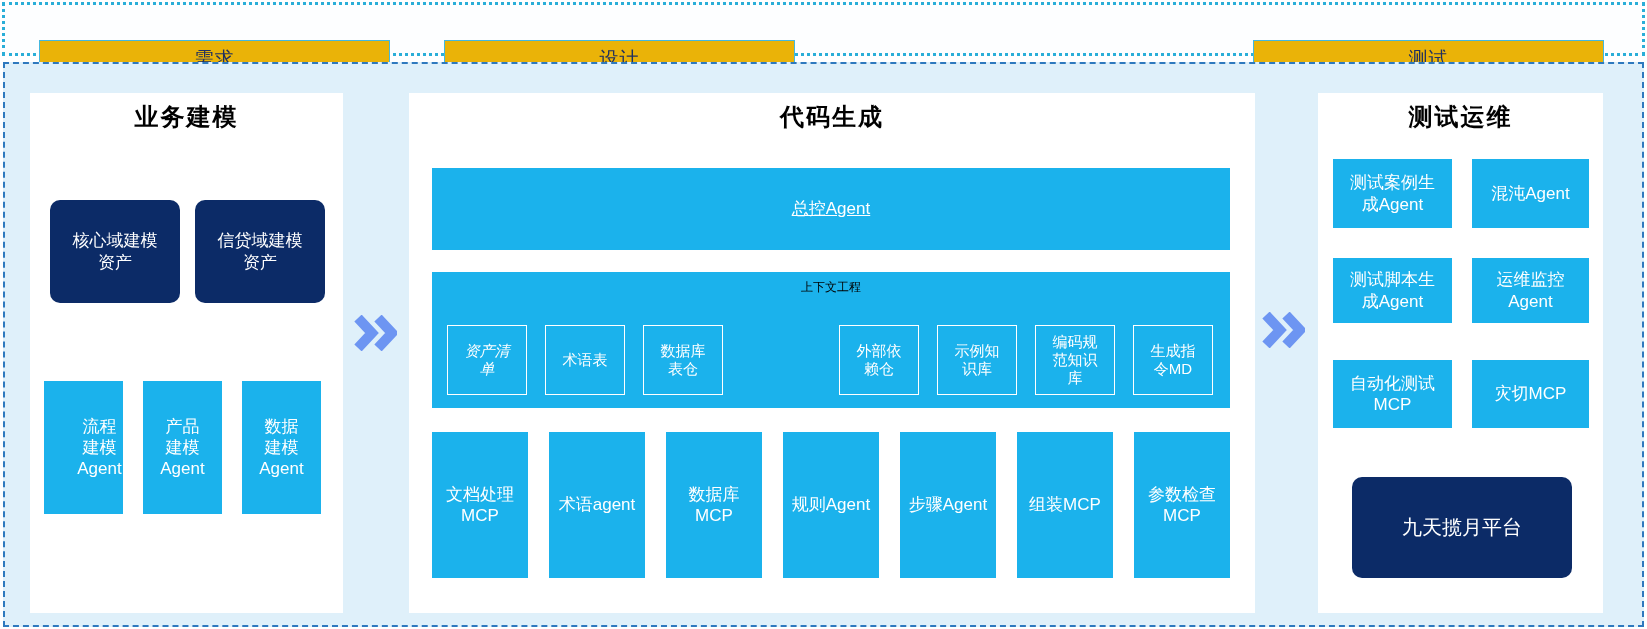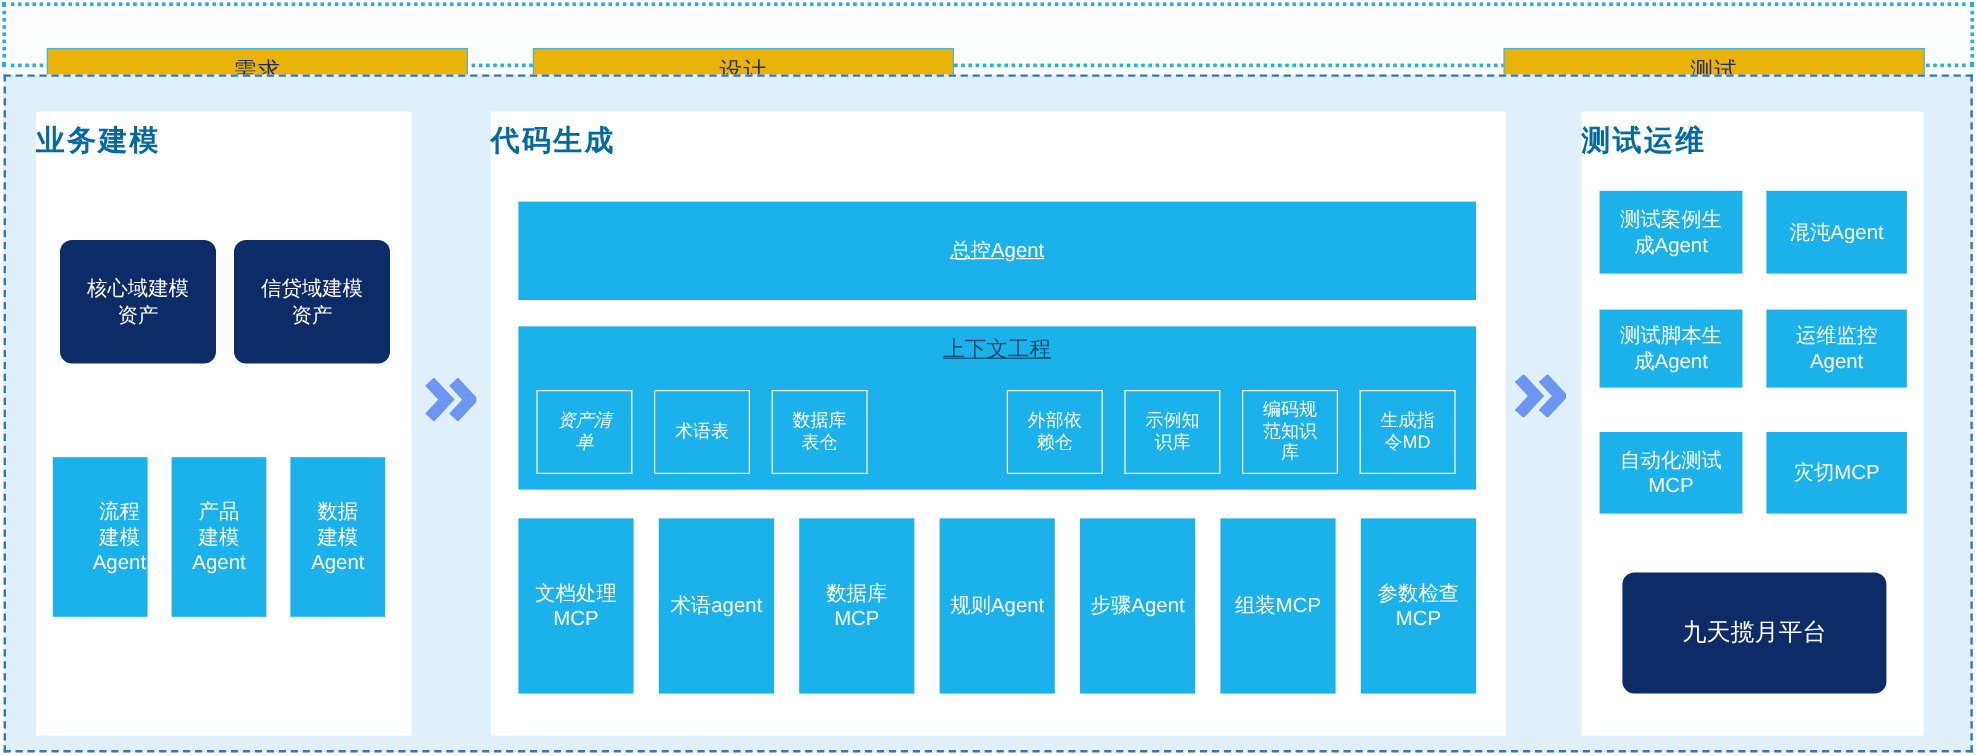--- a/index.html
+++ b/index.html
@@ -24,42 +24,42 @@
   
   .main {
     position:absolute; left:3px; top:62px; width:1641px; height:565px;
     border:2px dashed #2e79be; background:#dff0fa;
   }
   .panel { position:absolute; top:29px; height:520px; background:#ffffff; }
   .panel-left  { left:25px;   width:313px; }
   .panel-mid   { left:404px;  width:846px; }
   .panel-right { left:1313px; width:285px; }
   .panel-title {
-    position:absolute; top:8px; left:0; right:0; 
-    font-size:24px; font-weight:bold; color:#0369a1; letter-spacing:2px;
+    position:absolute; top:8px; left:0; right:0; text-align:center;
+    font-size:24px; font-weight:bold; color:#000000; letter-spacing:2px;
   }
 
   .box {
     position:absolute; display:flex; align-items:center; justify-content:center;
     text-align:center; color:#ffffff; white-space:pre-line; line-height:1.25;
   }
   .cyan { background:#1bb2ec; }
   .navy { background:#0c2b67; border-radius:10px; }
 
   
   .asset-1 { left:20px;  top:107px; width:130px; height:103px; font-size:17px; }
   .asset-2 { left:165px; top:107px; width:130px; height:103px; font-size:17px; }
   .bm-agent { top:288px; width:79px; height:133px; font-size:17px; }
   .bm-agent-1{left:14px;padding-left:32px;} .bm-agent-2{left:113px;} .bm-agent-3{left:212px;}
 
   
   .master-bar { left:23px; top:75px; width:798px; height:82px; font-size:17px;text-decoration:underline; }
   .ctx-wrap { position:absolute; left:23px; top:179px; width:798px; height:136px; background:#1bb2ec; }
   .ctx-title { position:absolute; top:7px; left:0; right:0; text-align:center;
-               font-size:18px; color:#0c4a6e;text-decoration:underline; }
+               font-size:12px; color:#000000; }
   .ctx-item {
     position:absolute; top:53px; width:80px; height:70px;
     border:1.5px solid #ffffff; background:#1bb2ec;
     display:flex; align-items:center; justify-content:center; text-align:center;
     font-size:15px; color:#ffffff; white-space:pre-line; line-height:1.2;
   }
   .ctx-1{left:15px;font-style:italic;} .ctx-2{left:113px;} .ctx-3{left:211px;} .ctx-4{left:309px;}
   .ctx-5{left:407px;} .ctx-6{left:505px;} .ctx-7{left:603px;} .ctx-8{left:701px;}
   .worker { top:339px; width:96px; height:146px; font-size:17px; }
   .wk-1{left:23px;} .wk-2{left:140px;} .wk-3{left:257px;} .wk-4{left:374px;}

